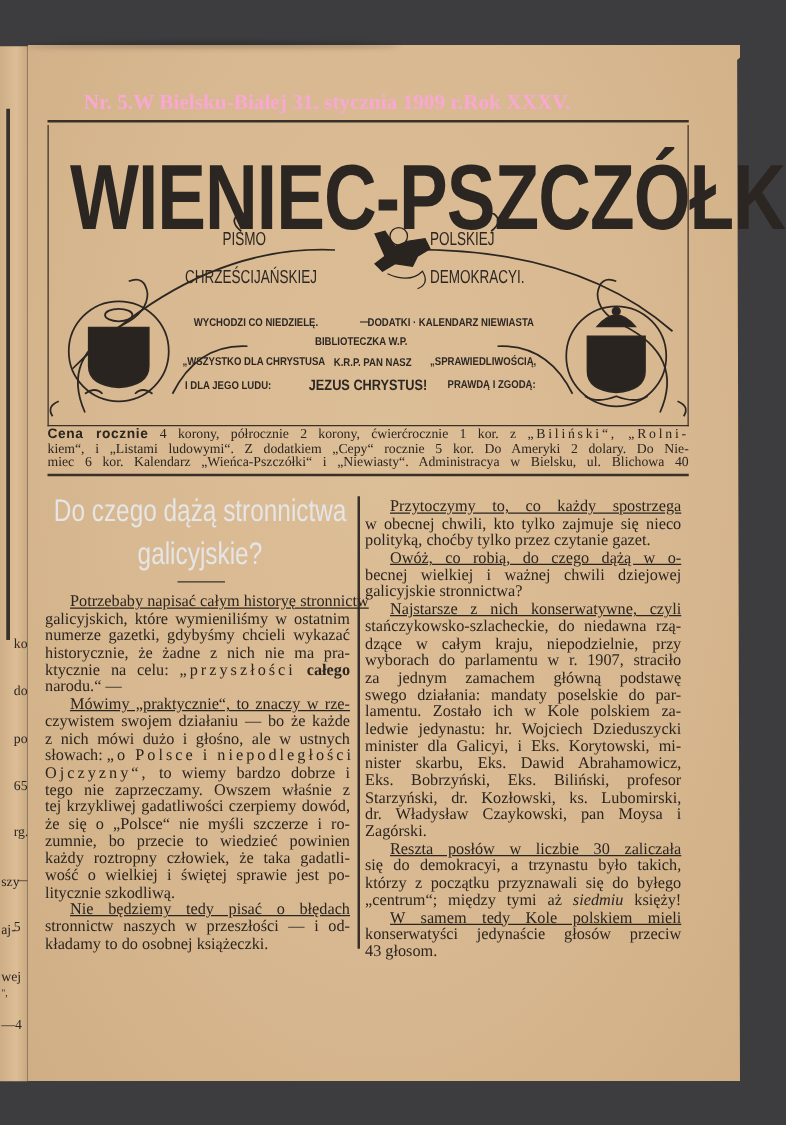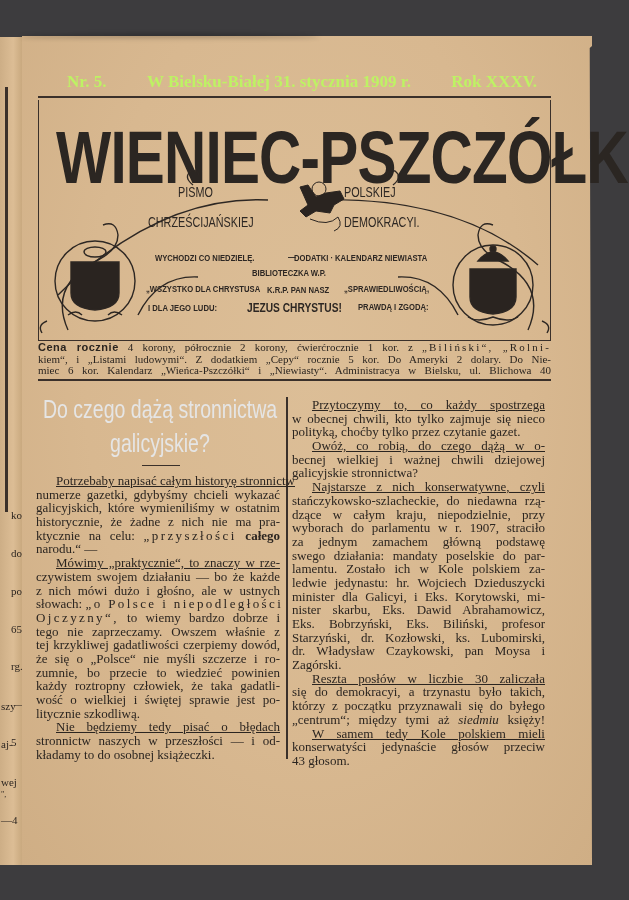--- a/index.html
+++ b/index.html
@@ -27,22 +27,22 @@
       background: radial-gradient(ellipse at 50% 40%, #dcbe97 0%, #d8b890 55%, #cfae85 100%);
       clip-path: polygon(0 0, 100% 0, 100% 10px, 99.6% 12px, 100% 100%, 97% 100%, 0 100%);
     }
     .page-edge-shadow {
       position: absolute; left: 20px; top: 34px; width: 300px; height: 6px;
       background: linear-gradient(180deg, rgba(0,0,0,0.35), rgba(0,0,0,0));
       border-radius: 50%; filter: blur(2px);
     }
     .masthead {
       position: absolute; left: 67px; top: 72px; width: 470px; height: 22px;
-      display: flex; justify-content: space-between;
-      font-family: "Liberation Serif", serif; font-weight: bold; font-size: 17px; color: #bef264;
+      display: flex; justify-content: flex-start;
+      font-family: "Liberation Serif", serif; font-weight: bold; font-size: 17px; color: #f9a8d4;
     }
     .masthead span { white-space: nowrap; }
     .top-rule { position: absolute; left: 38px; top: 96px; width: 513px; height: 2px; background: #3a302a; }
     .title-box {
       position: absolute; left: 38px; top: 100px; width: 513px; height: 241px;
       border: 1.5px solid #3a302a; border-top: none;
     }
     .title {
       position: absolute; left: 56px; top: 110px; width: 478px; height: 96px;
       font-family: "Liberation Sans", sans-serif; font-weight: bold; font-size: 74px;
@@ -187,22 +187,22 @@
 
 <div class="headline">
   <span class="l1">Do czego dążą stronnictwa</span><br>
   <span>galicyjskie?</span>
 </div>
 <div class="hl-rule"></div>
 <div class="col-rule"></div>
 
 <div class="col col1">
   <span class="ln indent">Potrzebaby napisać całym historyę stronnictw</span>
+  <span class="ln">galicyjskich, które wymieniliśmy w ostatnim</span>
   <span class="ln">numerze gazetki, gdybyśmy chcieli wykazać</span>
-  <span class="ln">galicyjskich, które wymieniliśmy w ostatnim</span>
   <span class="ln">historycznie, że żadne z nich  nie ma pra-</span>
   <span class="ln"><span>ktycznie na celu:</span> <span class="spaced">„przyszłości</span> <b>całego</b></span>
   <span class="ln last">narodu.“ —</span>
   <span class="ln indent">Mówimy „praktycznie“, to znaczy w rze-</span>
   <span class="ln">czywistem swojem działaniu — bo że każde</span>
   <span class="ln">z nich mówi dużo i głośno, ale w ustnych</span>
   <span class="ln"><span>słowach:</span> <span class="spaced">„o Polsce i niepodległości</span></span>
   <span class="ln"><span class="spaced">Ojczyzny“,</span><span> to  wiemy  bardzo dobrze i</span></span>
   <span class="ln">tego nie zaprzeczamy.  Owszem właśnie z</span>
   <span class="ln">tej krzykliwej gadatliwości czerpiemy dowód,</span>

